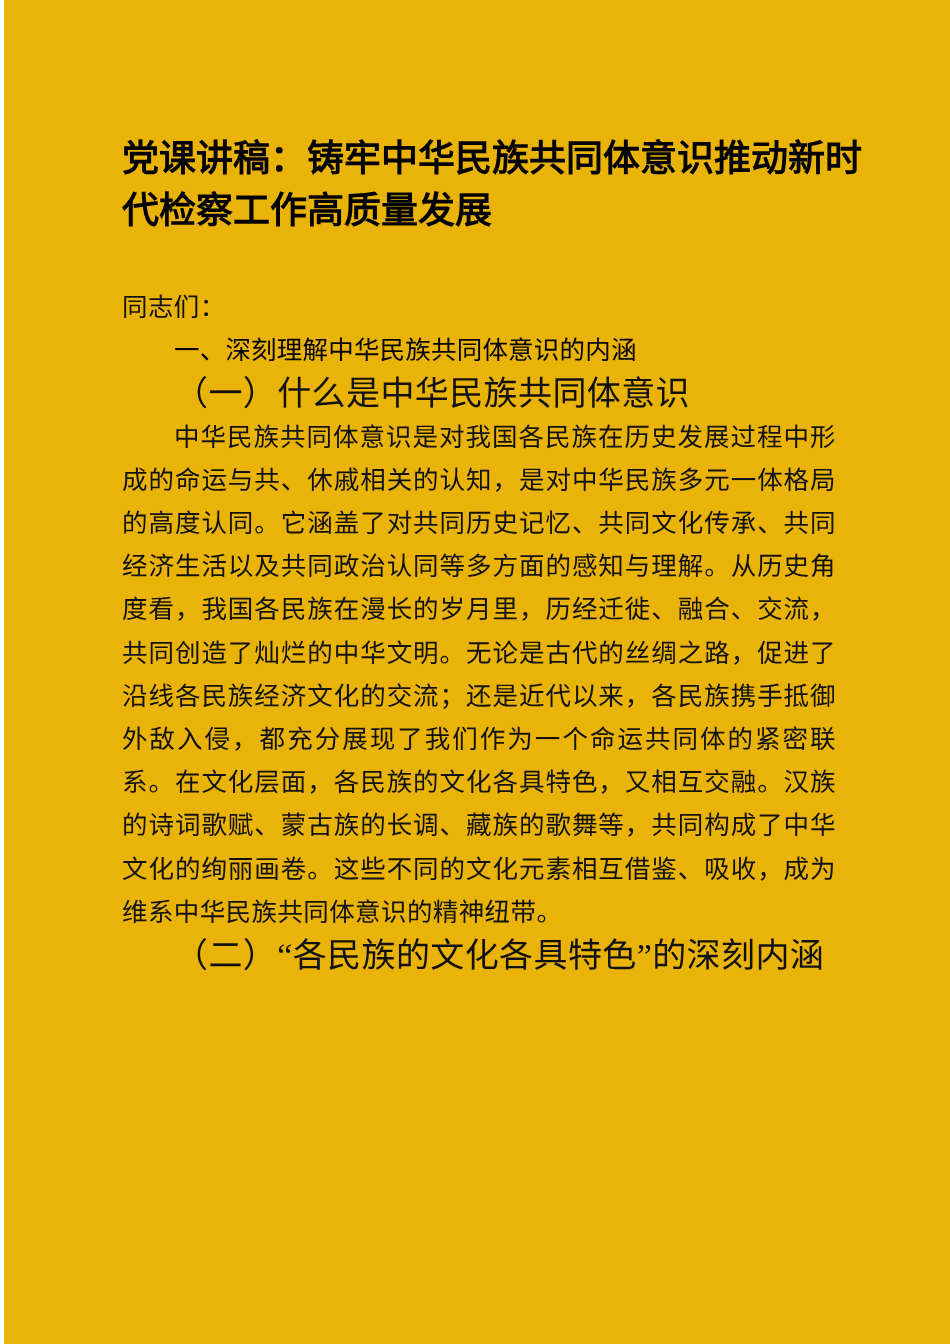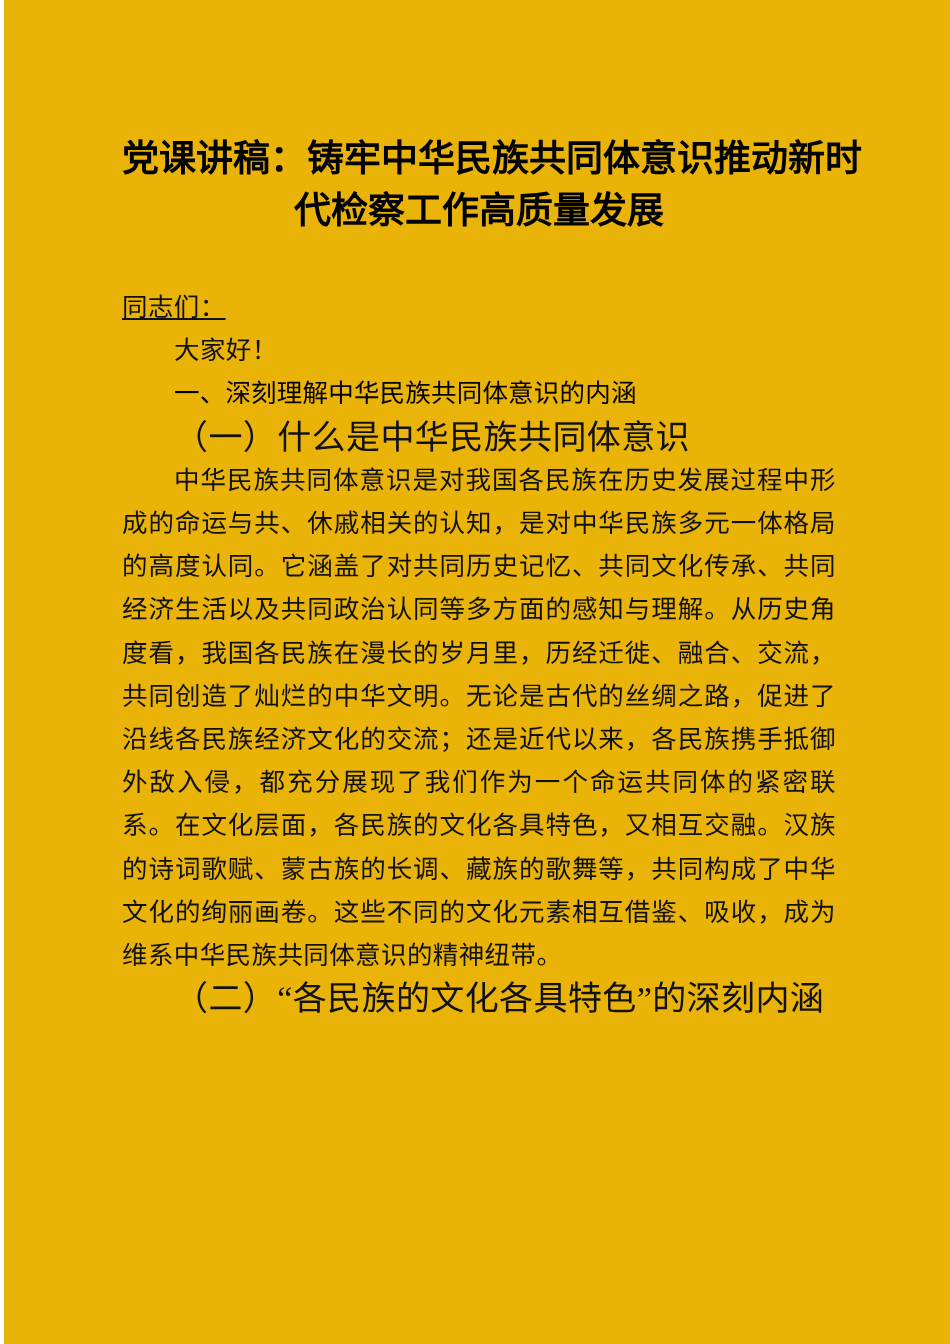--- a/index.html
+++ b/index.html
@@ -49,21 +49,20 @@
     padding-top: 134px;
   }
   .doc-title .line1 {
     display: block;
     text-align: justify;
     text-align-last: justify;
     white-space: nowrap;
   }
   .doc-title .line2 {
     display: block;
-    text-align: center;
     margin-top: 2px;
   }
 
   
   .para {
     margin: 0;
     padding: 0;
     font-family: "Liberation Serif", "DejaVu Serif", serif;
     font-size: 25.5px;
     line-height: 43.2px;
@@ -71,21 +70,20 @@
     text-align: justify;
     text-align-last: left;
     text-justify: inter-ideograph;
     letter-spacing: 0.4px;
   }
   .para.indent2 {
     text-indent: 52px;
   }
   .para.noindent {
     text-indent: 0;
-    text-decoration: underline;
   }
 
   
   .block-salutation {
     margin-top: 50px;
   }
 
   
   .h1-heading {
     margin: 0;
@@ -121,21 +119,20 @@
 
     <h1 class="doc-title">
       <span class="line1">党课讲稿：铸牢中华民族共同体意识推动新时</span>
       <span class="line2">代检察工作高质量发展</span>
     </h1>
 
     <div class="block-salutation">
 
       <p class="para noindent">同志们：</p>
 
-      <p class="para indent2">大家好！</p>
 
 
       <p class="h1-heading">一、深刻理解中华民族共同体意识的内涵</p>
 
       <p class="h2-heading">（一）什么是中华民族共同体意识</p>
 
       <p class="para indent2">中华民族共同体意识是对我国各民族在历史发展过程中形成的命运与共、休戚相关的认知，是对中华民族多元一体格局的高度认同。它涵盖了对共同历史记忆、共同文化传承、共同经济生活以及共同政治认同等多方面的感知与理解。从历史角度看，我国各民族在漫长的岁月里，历经迁徙、融合、交流，共同创造了灿烂的中华文明。无论是古代的丝绸之路，促进了沿线各民族经济文化的交流；还是近代以来，各民族携手抵御外敌入侵，都充分展现了我们作为一个命运共同体的紧密联系。在文化层面，各民族的文化各具特色，又相互交融。汉族的诗词歌赋、蒙古族的长调、藏族的歌舞等，共同构成了中华文化的绚丽画卷。这些不同的文化元素相互借鉴、吸收，成为维系中华民族共同体意识的精神纽带。</p>
 
       <p class="h2-heading">（二）“各民族的文化各具特色”的深刻内涵</p>
 

